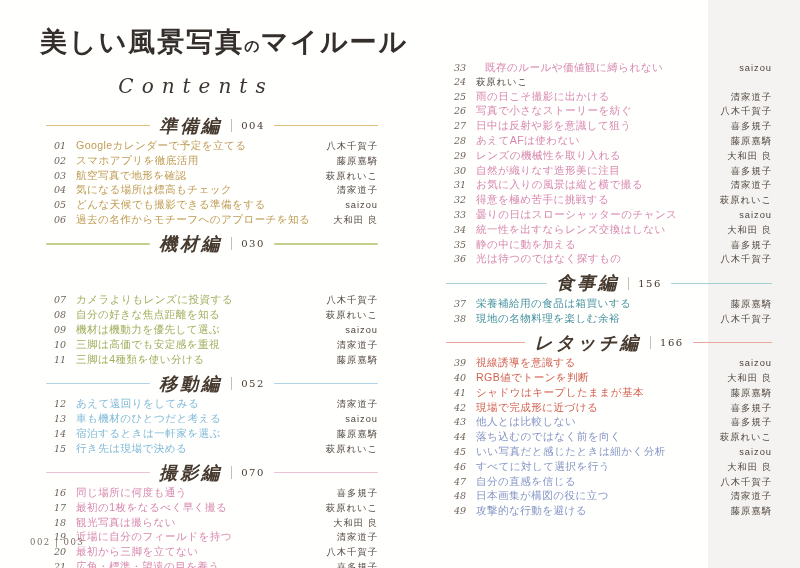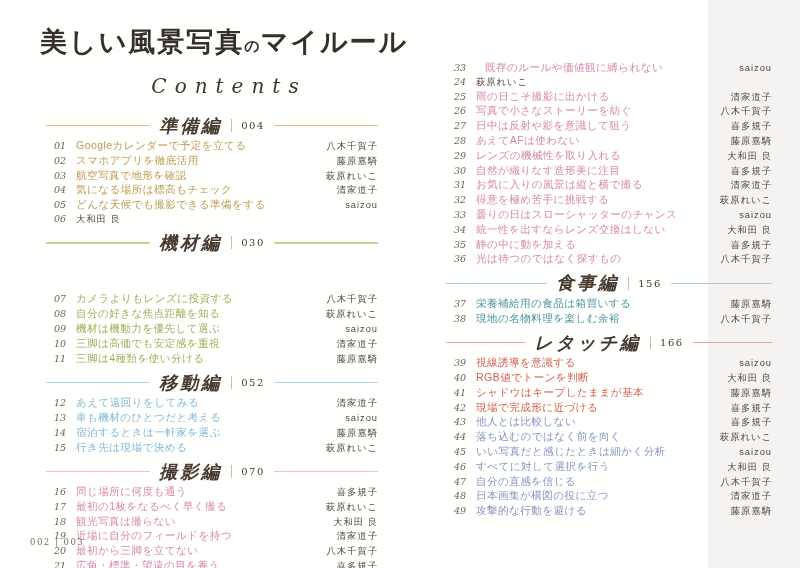--- a/index.html
+++ b/index.html
@@ -10,21 +10,21 @@
   }
   .spread{position:relative;width:708px;height:568px;background:#fffffe;}
   .book-title{
     position:absolute;left:40px;top:24px;
     font-family:"Liberation Serif","DejaVu Serif",serif;
     font-weight:700;color:#342f2b;font-size:27px;letter-spacing:2px;
     white-space:nowrap;
   }
   .book-title .particle{font-size:15px;font-weight:700;letter-spacing:1px;}
   .contents-heading{
-    position:absolute;left:63px;top:74px;width:332px;text-align:center;
+    position:absolute;left:30px;top:74px;width:332px;text-align:center;
     font-family:"DejaVu Serif",serif;font-style:italic;
     font-size:20px;letter-spacing:8px;color:#3d3630;
   }
   .col{position:absolute;}
   .col-left{left:46px;top:118px;width:332px;}
   .col-right{left:446px;top:62px;width:326px;}
   .sec-header{
     display:flex;align-items:center;gap:9px;
     margin:11px 0 7px 0;height:15px;
   }
@@ -100,20 +100,21 @@
         <span class="etitle" style="color: rgb(191, 155, 82);">気になる場所は標高もチェック</span>
         <span class="author">清家道子</span>
       </div>
       <div class="entry">
         <span class="num">05</span>
         <span class="etitle" style="color: rgb(191, 155, 82);">どんな天候でも撮影できる準備をする</span>
         <span class="author">saizou</span>
       </div>
       <div class="entry">
         <span class="num">06</span>
+        <span class="etitle" style="color: rgb(191, 155, 82);">過去の名作からモチーフへのアプローチを知る</span>
         <span class="author">大和田 良</span>
       </div>
       <div class="sec-header">
         <span class="rule" style="background: rgb(198, 207, 142);"></span>
         <span class="sec-name">機材編</span>
         <span class="sec-bar"></span>
         <span class="sec-page">030</span>
         <span class="rule" style="background: rgb(198, 207, 142);"></span>
       </div>
       <div class="entry">

